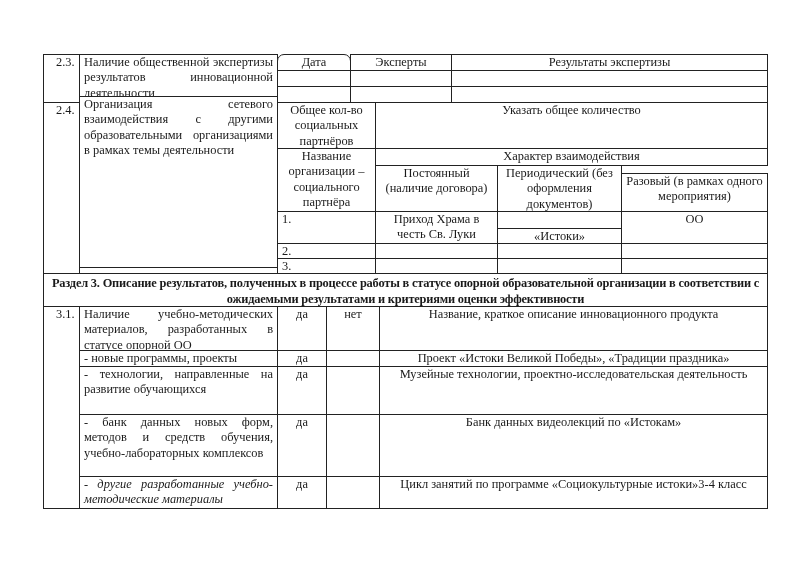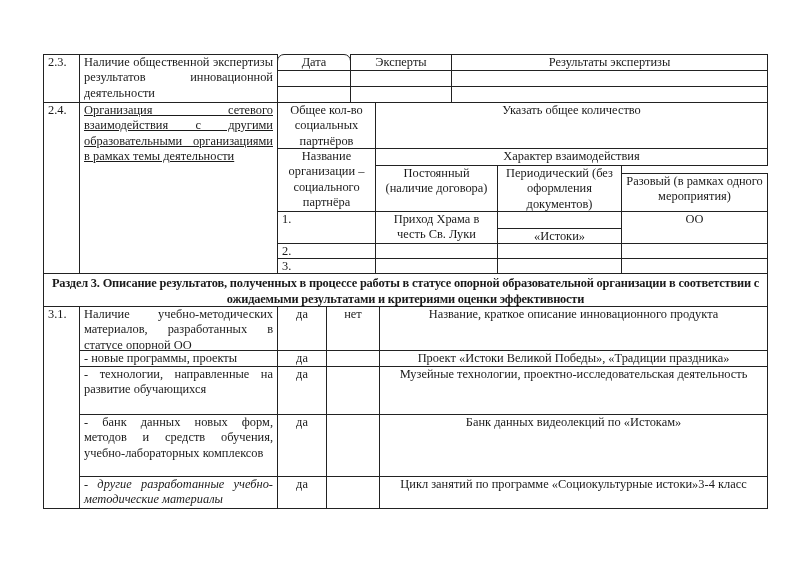--- a/index.html
+++ b/index.html
@@ -1,40 +1,40 @@
 <!DOCTYPE html>
 <html><head>
 <meta charset="utf-8">
 <style>
   html, body { margin:0; padding:0; }
   body { width:800px; height:566px; background:#ffffff; position:relative; overflow:hidden;
          font-family:"Liberation Serif","DejaVu Serif",serif; color:#1a1a1a; font-size:12.4px; }
   .c { position:absolute; box-sizing:border-box; border:1px solid #222; line-height:15.3px; padding:0 4px; background:#fff; }
   .ctr { text-align:center; }
   .jst { text-align:justify; text-align-last:left; }
-  .num { padding-left:4px; }
+  .num { padding-left:12px; }
   .hdr { font-weight:bold; text-align:center; line-height:16px; padding-top:1px; letter-spacing:-0.2px; }
 </style>
 </head>
 <body>
 
 <div class="c num" style="left:43px;top:54px;width:37px;height:49px;">2.3.</div>
 <div class="c jst" style="left:79px;top:54px;width:199px;height:49px;">Наличие общественной экспертизы результатов инновационной деятельности</div>
 <div class="c ctr" style="left:277px;top:54px;width:74px;height:32px;border-radius:7px;">Дата</div>
 <div class="c ctr" style="left:350px;top:54px;width:102px;height:17px;">Эксперты</div>
 <div class="c ctr" style="left:451px;top:54px;width:317px;height:17px;">Результаты экспертизы</div>
 <div class="c" style="left:277px;top:70px;width:74px;height:17px;"></div>
 <div class="c" style="left:350px;top:70px;width:102px;height:17px;"></div>
 <div class="c" style="left:451px;top:70px;width:317px;height:17px;"></div>
 <div class="c" style="left:277px;top:86px;width:74px;height:17px;"></div>
 <div class="c" style="left:350px;top:86px;width:102px;height:17px;"></div>
 <div class="c" style="left:451px;top:86px;width:317px;height:17px;"></div>
 
 <div class="c num" style="left:43px;top:102px;width:37px;height:172px;">2.4.</div>
-<div class="c jst" style="left:79px;top:102px;width:199px;height:172px;text-decoration:underline;">Организация сетевого взаимодействия с другими образовательными организациями в рамках темы деятельности</div>
+<div class="c jst" style="left:79px;top:96px;width:199px;height:172px;">Организация сетевого взаимодействия с другими образовательными организациями в рамках темы деятельности</div>
 <div class="c ctr" style="left:277px;top:102px;width:99px;height:47px;">Общее кол-во социальных партнёров</div>
 <div class="c ctr" style="left:375px;top:102px;width:393px;height:47px;">Указать общее количество</div>
 <div class="c ctr" style="left:277px;top:148px;width:99px;height:64px;">Название организации – социального партнёра</div>
 <div class="c ctr" style="left:375px;top:148px;width:393px;height:18px;">Характер взаимодействия</div>
 <div class="c ctr" style="left:375px;top:165px;width:123px;height:47px;">Постоянный (наличие договора)</div>
 <div class="c ctr" style="left:497px;top:165px;width:125px;height:47px;">Периодический (без оформления документов)</div>
 <div class="c ctr" style="left:621px;top:165px;width:147px;height:47px;margin-top:8px;">Разовый (в рамках одного мероприятия)</div>
 
 <div class="c" style="left:277px;top:211px;width:99px;height:33px;">1.</div>
 <div class="c ctr" style="left:375px;top:211px;width:123px;height:33px;">Приход Храма в честь Св. Луки</div>

